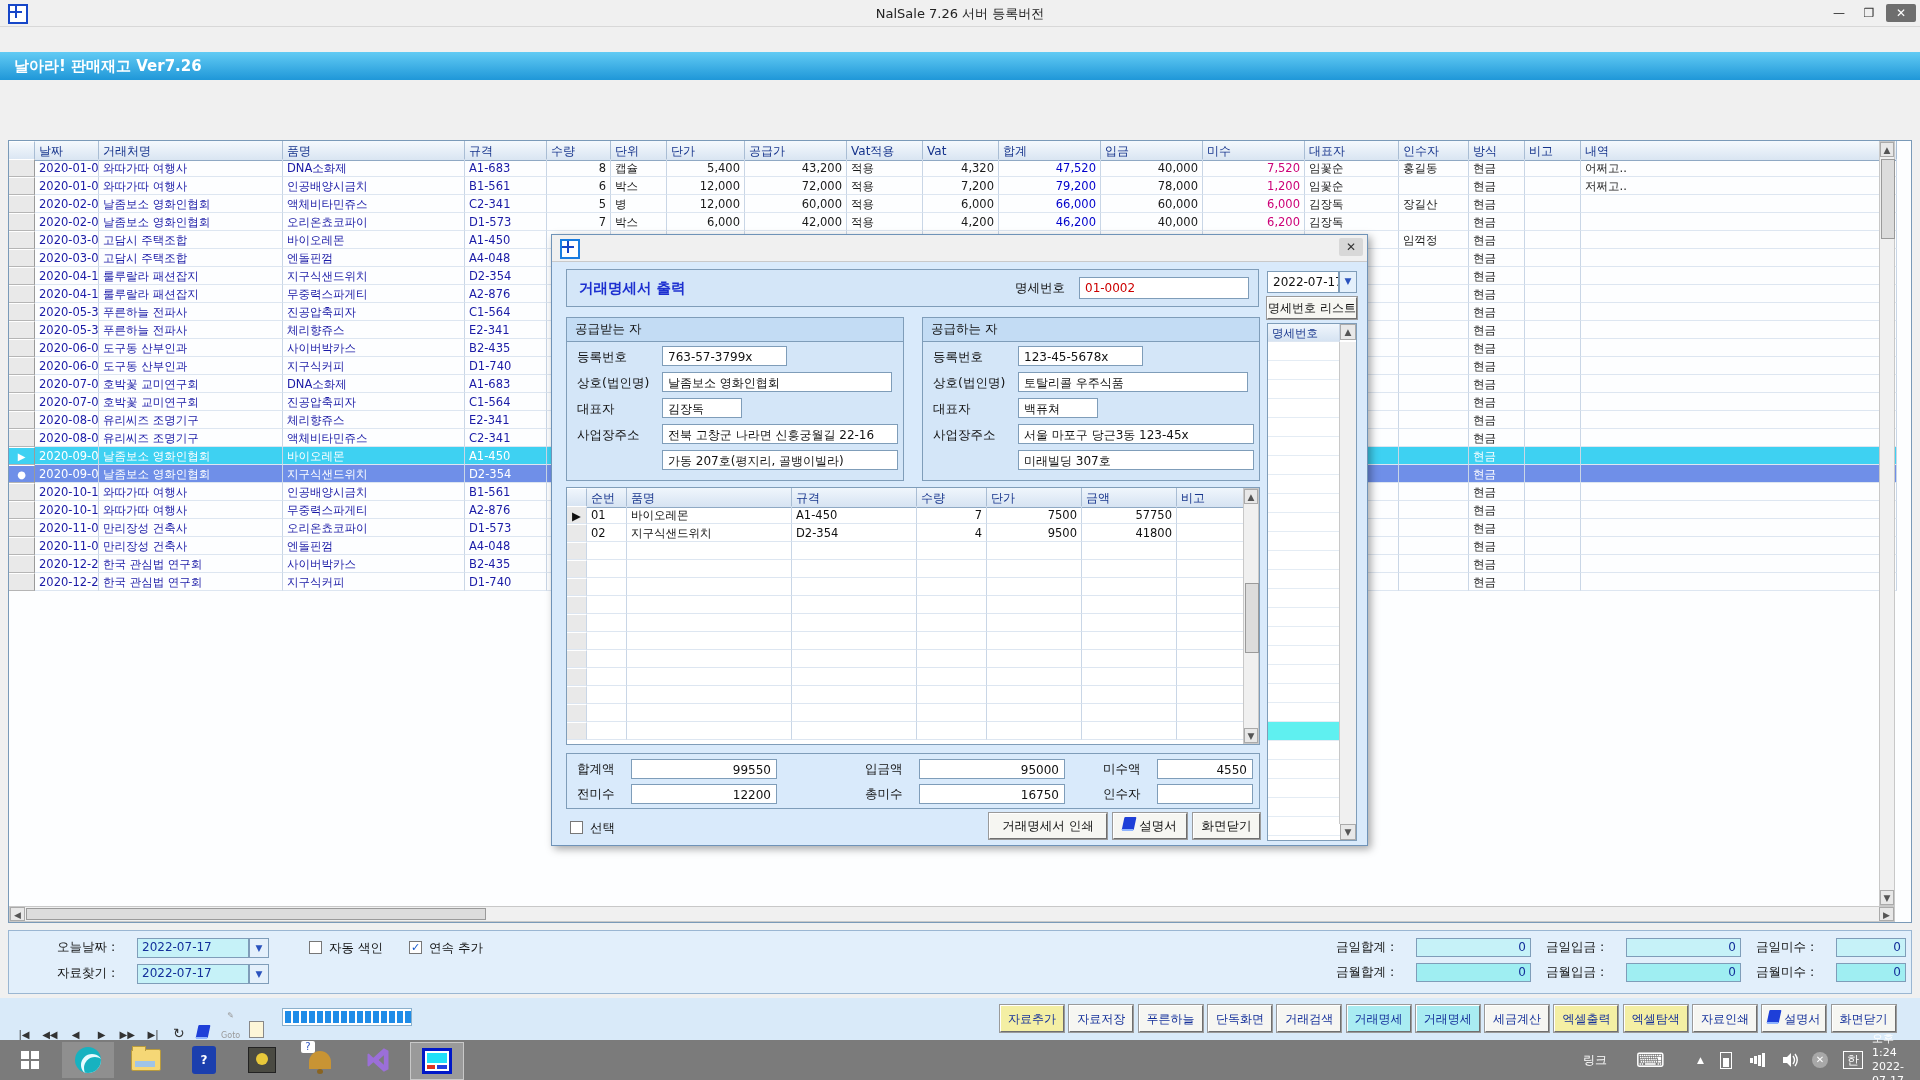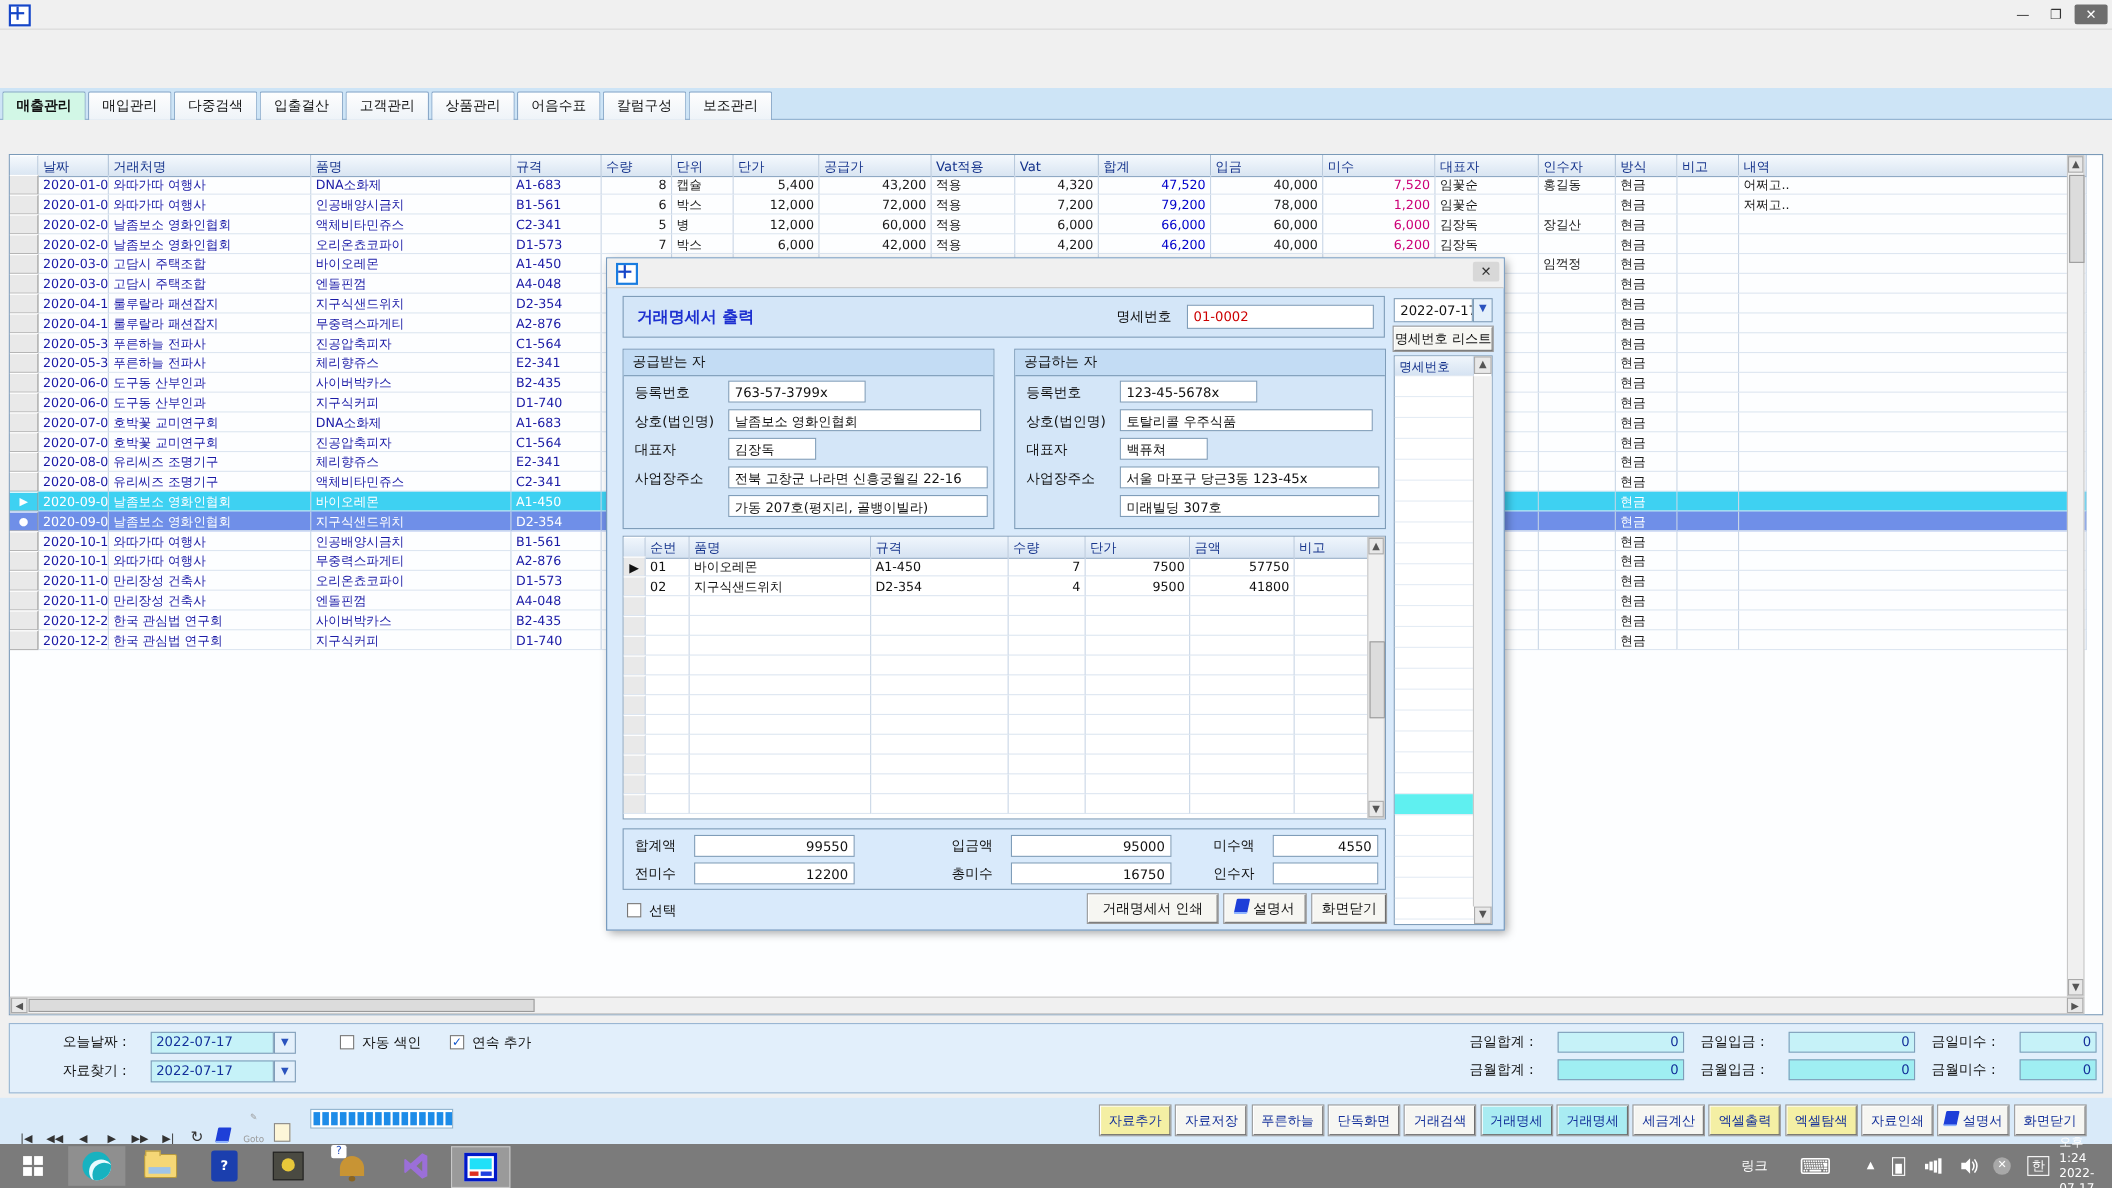--- a/index.html
+++ b/index.html
@@ -71,28 +71,29 @@
   .task-ic{position:absolute;top:2px;width:52px;height:36px;display:flex;align-items:center;justify-content:center;}
   .tray{position:absolute;top:0;height:40px;display:flex;align-items:center;color:#fff;font-size:12px;}
 </style>
 </head>
 <body>
 
 <div id="screen">
 
   <div class="abs" id="titlebar">
     <div class="abs appicon" style="left:8px;top:4px;"></div>
+    <div class="abs" id="title-text">NalSale 7.26 서버 등록버전</div>
     <div class="abs winbtn" style="right:66px;top:4px;">—</div>
     <div class="abs winbtn" style="right:36px;top:4px;">❐</div>
     <div class="abs winbtn" id="btn-close" style="right:4px;top:4px;">✕</div>
   </div>
 
 
-
-  <div class="abs" id="tabbar"><span class="tab active">매출관리</span><span class="tab">매입관리</span><span class="tab">다중검색</span><span class="tab">입출결산</span><span class="tab">고객관리</span><span class="tab">상품관리</span><span class="tab">어음수표</span><span class="tab">칼럼구성</span><span class="tab">보조관리</span></div>
+  <div class="abs" id="banner">날아라! 판매재고 Ver7.26</div>
+
 
   <div class="abs" id="gridwrap">
     <div class="grow ghead" id="grid-header">
         <div class="gcell gsel" style="width: 26px;"></div>
         <div class="gcell" style="width: 64px;">날짜</div>
         <div class="gcell" style="width: 184px;">거래처명</div>
         <div class="gcell" style="width: 182px;">품명</div>
         <div class="gcell" style="width: 82px;">규격</div>
         <div class="gcell" style="width: 64px;">수량</div>
         <div class="gcell" style="width: 56px;">단위</div>

